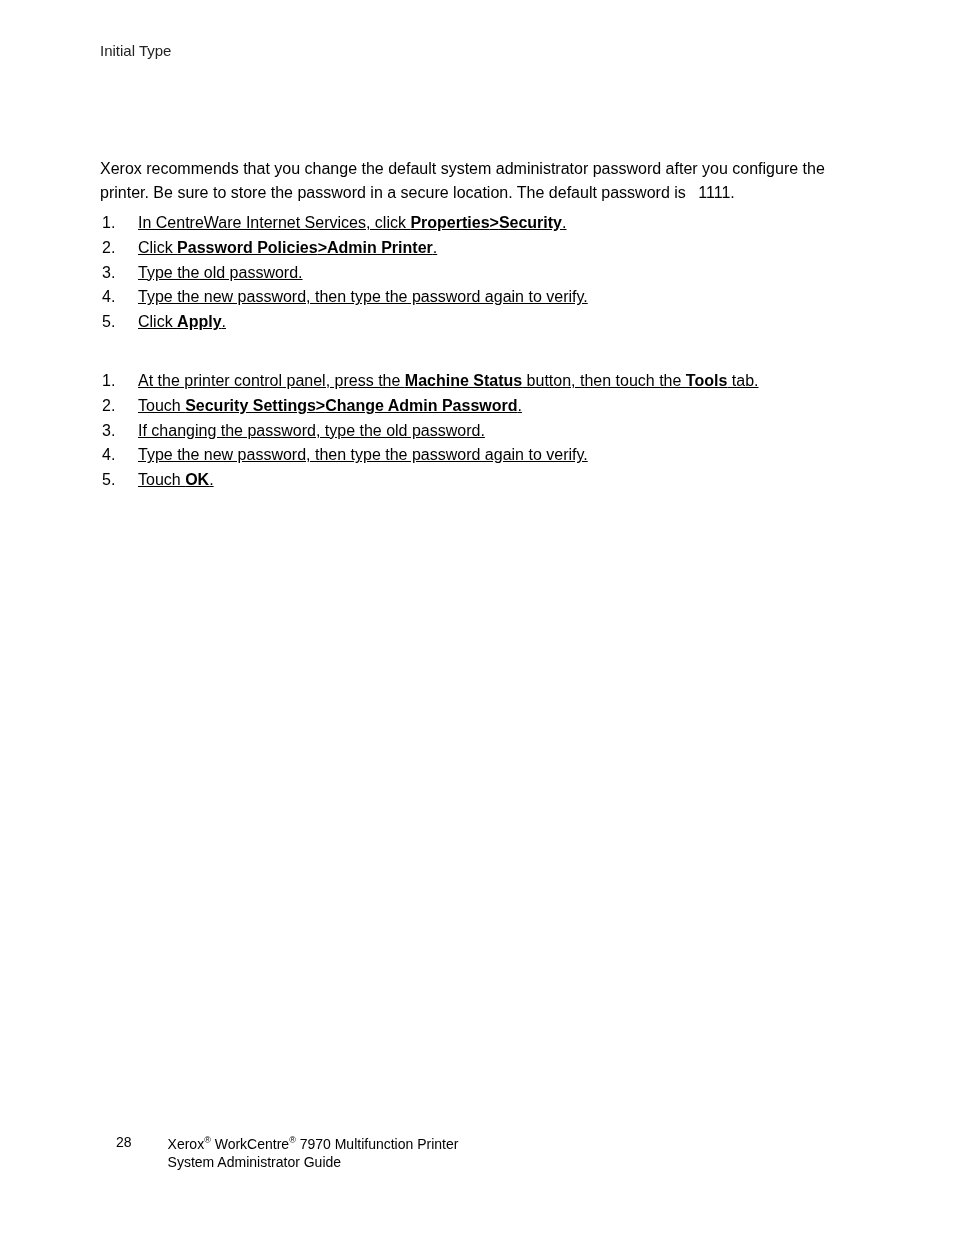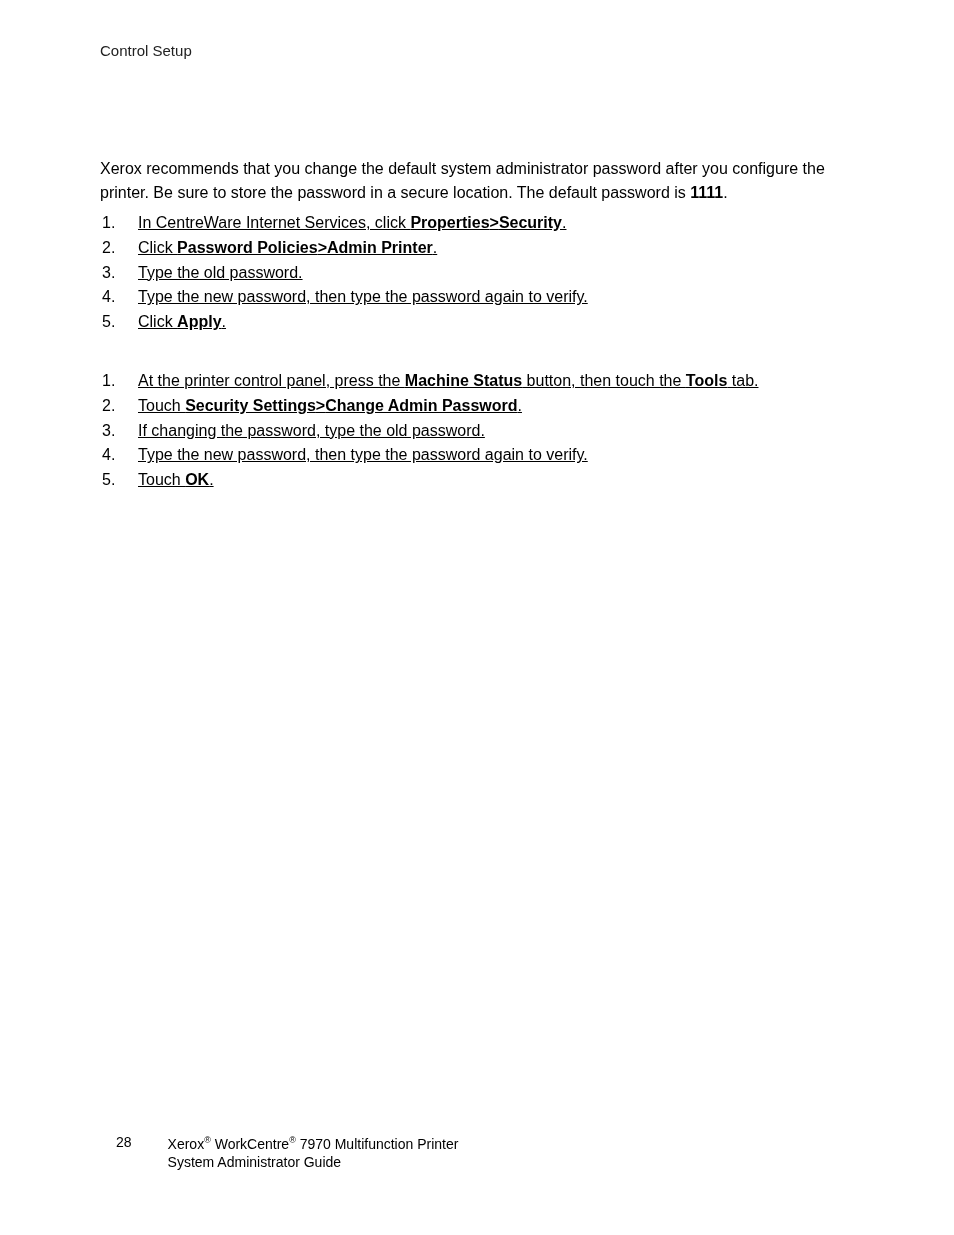--- a/index.html
+++ b/index.html
@@ -30,21 +30,22 @@
       margin-bottom: 56px;
       letter-spacing: -0.3px;
     }
     .intro-para {
       font-size: 16px;
       line-height: 1.5;
       color: #000;
       margin-bottom: 6px;
     }
     .intro-para .b {
-      font-weight: 700;
+      font-weight: 400;
+      margin-left: 8px;
     }
     ol.steps {
       list-style: none;
       counter-reset: step;
       margin-left: 2px;
       margin-bottom: 34px;
       text-decoration: underline;
     }
     ol.steps li {
       counter-increment: step;
@@ -88,21 +89,21 @@
     }
     .footer sup {
       font-size: 9px;
       vertical-align: super;
     }
   </style>
 </head>
 <body>
 
 <div class="page">
-  <div class="running-header">Control Setup</div>
+  <div class="running-header">Initial Type</div>
 
 
   <p class="intro-para">
     <span>Xerox recommends that you change the default system administrator password after you configure the printer. Be sure to store the password in a secure location. The default password is </span><span class="b">1111</span><span>.</span>
   </p>
 
   <ol class="steps">
     <li>
       <span>In CentreWare Internet Services, click </span><span class="b">Properties</span><span class="b">&gt;</span><span class="b">Security</span><span>.</span>
     </li>

